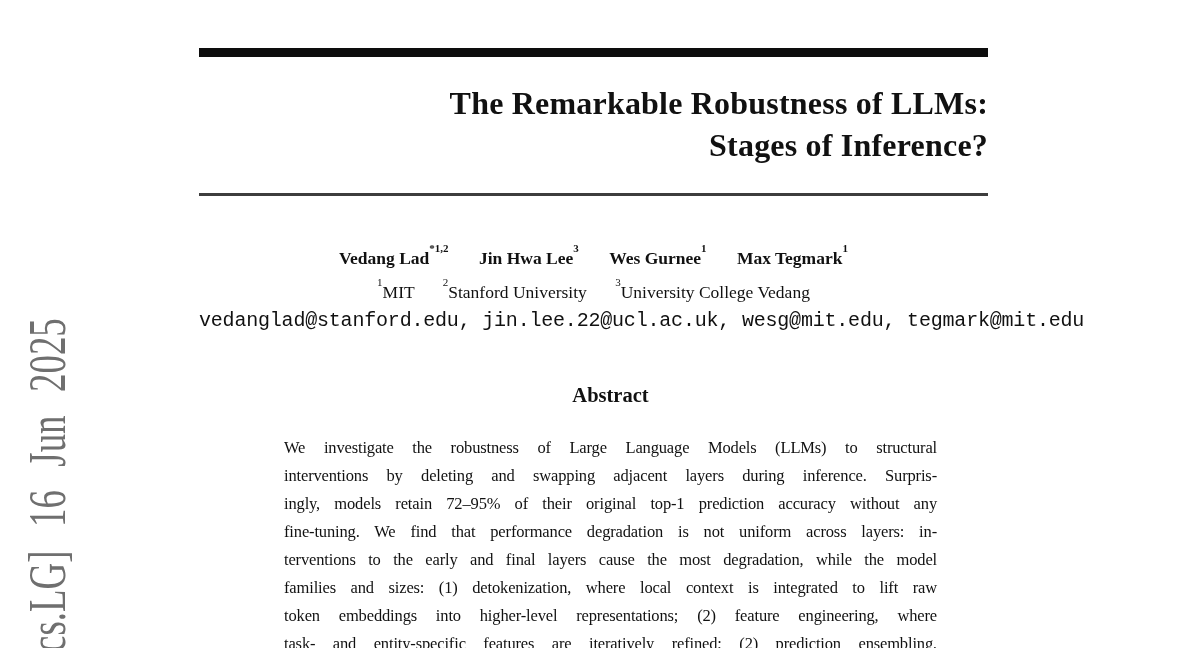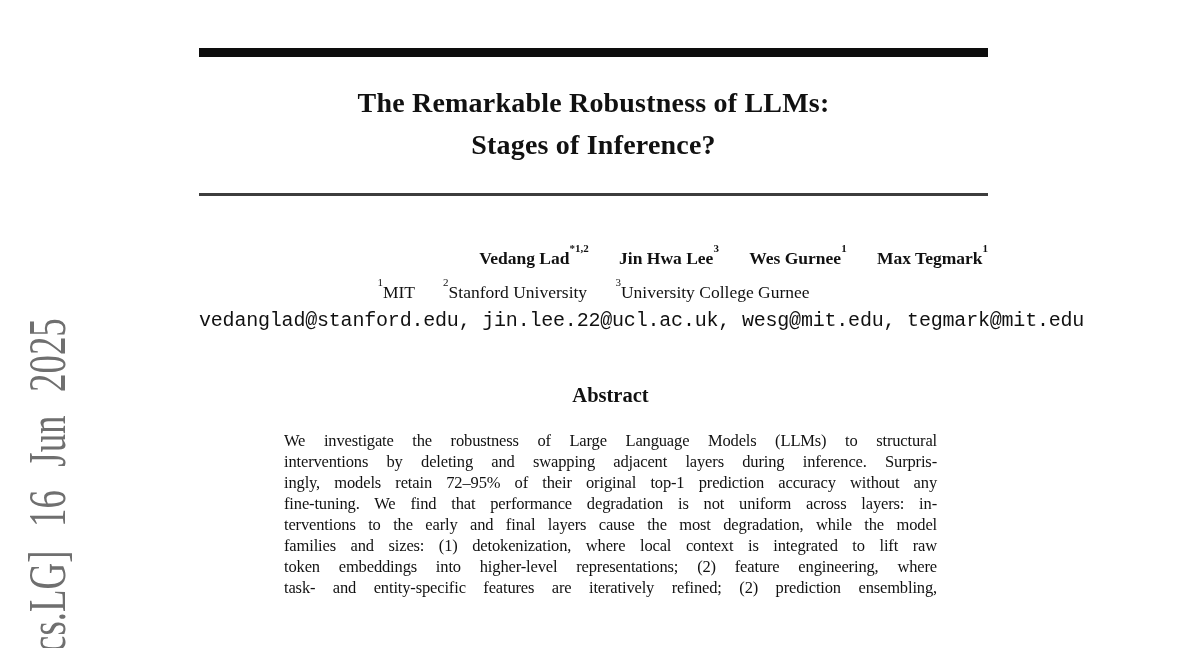--- a/index.html
+++ b/index.html
@@ -47,35 +47,35 @@
     top: 193px;
     height: 3px;
     background: #3d3d3d;
   }
 
   .title {
     position: absolute;
     left: 199px;
     width: 789px;
     top: 82px;
-    font-size: 28px;
+    font-size: 32px;
     line-height: 42px;
     font-weight: bold;
-    text-align: center;
+    text-align: right;
     letter-spacing: 0.2px;
   }
 
   .authors-row {
     position: absolute;
     left: 199px;
     width: 789px;
     top: 247px;
     font-size: 17.5px;
     font-weight: bold;
-    text-align: right;
+    text-align: center;
     white-space: nowrap;
   }
   .author + .author { margin-left: 26px; }
 
   .affil-row {
     position: absolute;
     left: 199px;
     width: 789px;
     top: 281px;
     font-size: 17.5px;
@@ -124,20 +124,21 @@
     line-height: 21px;
     letter-spacing: -0.15px;
   }
   .abstract-line {
     text-align: justify;
     text-align-last: justify;
     text-justify: inter-word;
     white-space: normal;
     height: 21px;
     overflow: visible;
+    margin-top: 7px;
   }
 </style>
 </head>
 <body>
 
 <div id="page">
 
   <div class="watermark">cs.LG] 16 Jun 2025</div>
 
   <div class="rule-thick"></div>
@@ -152,21 +153,21 @@
   <div class="authors-row">
     <span class="author"><span>Vedang Lad</span><sup class="s">*1,2</sup></span>
     <span class="author"><span>Jin Hwa Lee</span><sup class="s">3</sup></span>
     <span class="author"><span>Wes Gurnee</span><sup class="s">1</sup></span>
     <span class="author"><span>Max Tegmark</span><sup class="s">1</sup></span>
   </div>
 
   <div class="affil-row">
     <span class="affil"><sup class="s">1</sup><span>MIT</span></span>
     <span class="affil"><sup class="s">2</sup><span>Stanford University</span></span>
-    <span class="affil"><sup class="s">3</sup><span>University College Gurnee</span></span>
+    <span class="affil"><sup class="s">3</sup><span>University College Vedang</span></span>
   </div>
 
   <div class="emails">vedanglad@stanford.edu, jin.lee.22@ucl.ac.uk, wesg@mit.edu, tegmark@mit.edu</div>
 
   <div class="abstract-heading">Abstract</div>
 
   <div class="abstract-body">
     <div class="abstract-line">We investigate the robustness of Large Language Models (LLMs) to structural</div>
     <div class="abstract-line">interventions by deleting and swapping adjacent layers during inference. Surpris-</div>
     <div class="abstract-line">ingly, models retain 72–95% of their original top-1 prediction accuracy without any</div>

